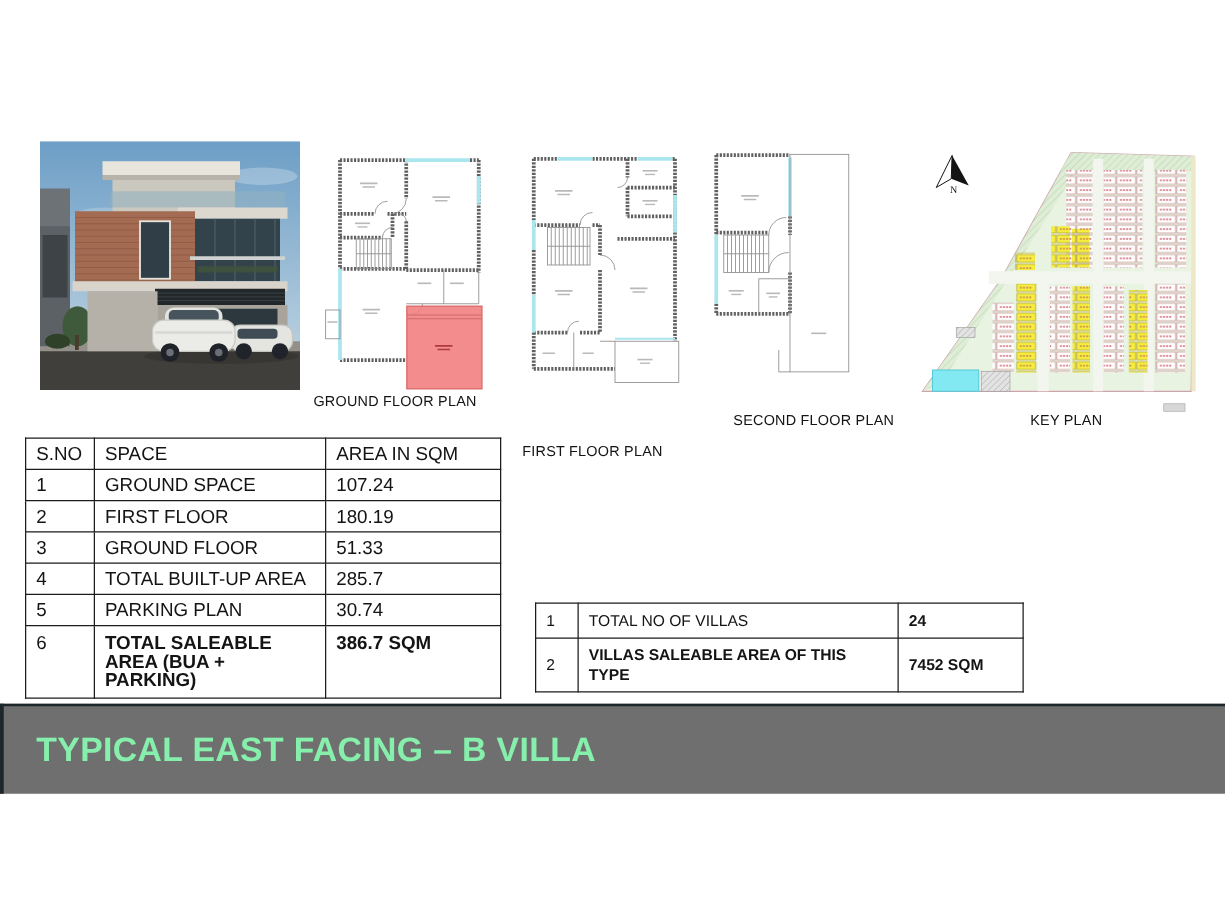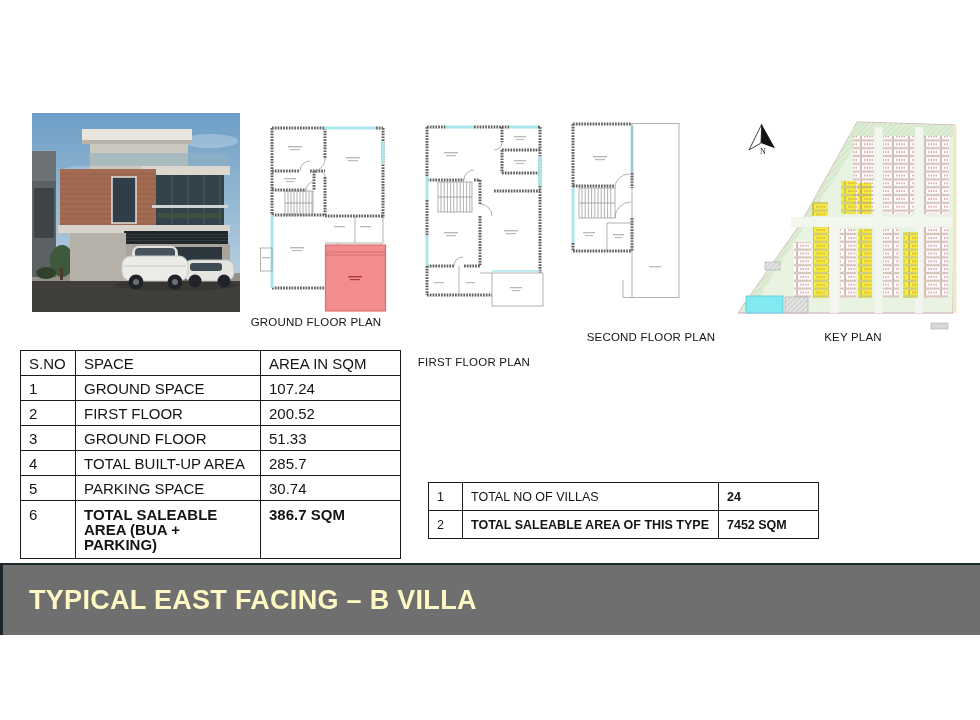--- a/index.html
+++ b/index.html
@@ -23,21 +23,21 @@
   .summary-table{position:absolute;left:428px;top:482px;border-collapse:collapse;table-layout:fixed;width:390px;}
   .summary-table td{border:1.6px solid #1c1c1c;font-size:12.5px;color:#141414;padding:5px 8px;vertical-align:middle;height:17px;line-height:16px;}
   .s-sno{width:34px;}
   .s-label{width:256px;}
   .s-value{width:100px;}
 
   
   .banner{position:absolute;left:0;top:563px;width:980px;height:72px;background:#6f6f6f;
     border-top:2.5px solid #1c262b;border-left:3px solid #1c262b;box-sizing:border-box;
     display:flex;align-items:center;}
-  .banner-title{color:#fef9c3;font-weight:bold;font-size:27px;letter-spacing:.3px;padding-left:26px;white-space:nowrap;}
+  .banner-title{color:#86efac;font-weight:bold;font-size:27px;letter-spacing:.3px;padding-left:26px;white-space:nowrap;}
 </style>
 </head>
 <body>
 
 <div class="slide">
 
   <svg class="fig" style="left:32px;top:113px;" width="208" height="199" viewBox="0 0 208 199">
     <defs>
       <linearGradient id="sky" x1="0" y1="0" x2="0" y2="1">
         <stop offset="0" stop-color="#6d9ec6"></stop>
@@ -276,35 +276,35 @@
       <td>AREA IN SQM</td>
     </tr>
     <tr>
       <td>1</td>
       <td>GROUND SPACE</td>
       <td>107.24</td>
     </tr>
     <tr>
       <td>2</td>
       <td>FIRST FLOOR</td>
-      <td>200.52</td>
+      <td>180.19</td>
     </tr>
     <tr>
       <td>3</td>
       <td>GROUND FLOOR</td>
       <td>51.33</td>
     </tr>
     <tr>
       <td>4</td>
       <td>TOTAL BUILT-UP AREA</td>
       <td>285.7</td>
     </tr>
     <tr>
       <td>5</td>
-      <td>PARKING SPACE</td>
+      <td>PARKING PLAN</td>
       <td>30.74</td>
     </tr>
     <tr class="tall">
       <td class="vtop">6</td>
       <td class="bold">TOTAL SALEABLE AREA (BUA + PARKING)</td>
       <td class="red vtop">386.7 SQM</td>
     </tr>
   </tbody>
     </table>
 
@@ -315,21 +315,21 @@
         <col class="s-value">
       </colgroup>
     <tbody>
         <tr>
       <td>1</td>
       <td>TOTAL NO OF VILLAS</td>
       <td class="red">24</td>
     </tr>
     <tr>
       <td>2</td>
-      <td class="bold">TOTAL SALEABLE AREA OF THIS TYPE</td>
+      <td class="bold">VILLAS SALEABLE AREA OF THIS TYPE</td>
       <td class="red">7452 SQM</td>
     </tr>
   </tbody>
     </table>
 
   <div class="banner">
     <div class="banner-title">TYPICAL EAST FACING – B VILLA</div>
   </div>
 
 </div>

